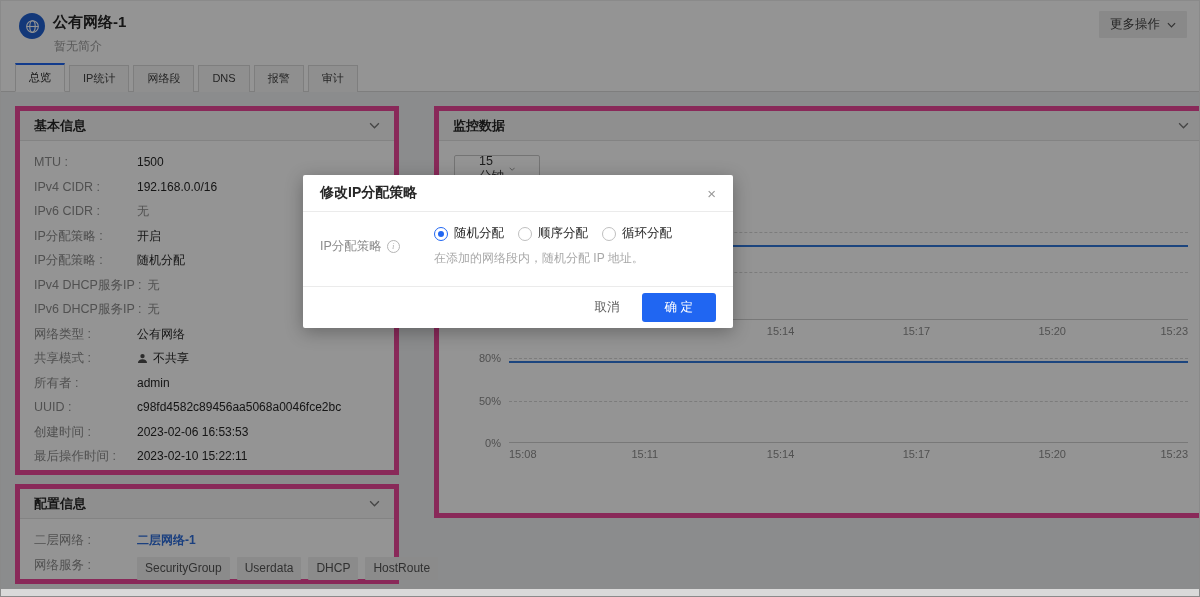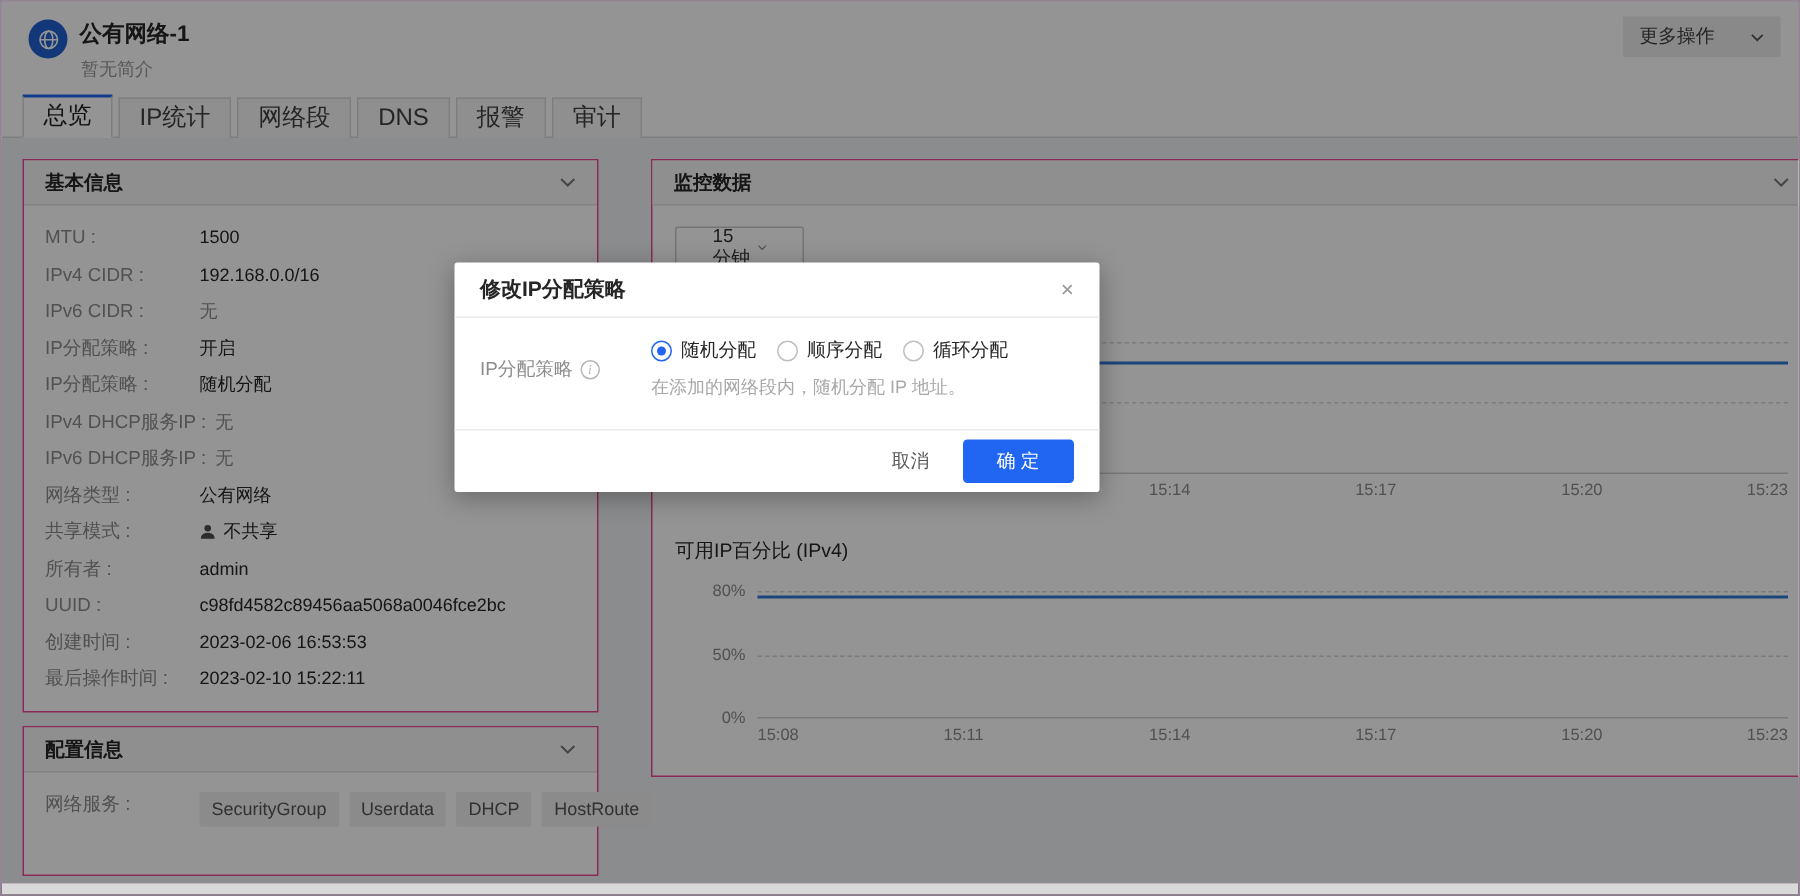--- a/index.html
+++ b/index.html
@@ -24,42 +24,42 @@
     position:absolute; left:18px; top:12px;
     width:26px; height:26px; border-radius:50%;
     background:#2161d1; display:flex; align-items:center; justify-content:center;
   }
   .entity-title { position:absolute; left:52px; top:12px; font-size:15px; font-weight:bold; color:#262626; }
   .entity-sub { position:absolute; left:53px; top:37px; font-size:12px; color:#9a9a9a; }
   .more-btn {
     position:absolute; right:12px; top:10px;
     height:27px; padding:0 11px;
     background:#ececec; color:#404040; font-size:12.5px;
-    display:flex; align-items:center; gap:24px; cursor:pointer; border-radius:1px;
+    display:flex; align-items:center; gap:7px; cursor:pointer; border-radius:1px;
   }
 
   
   .tab-bar {
     height:29px; background:#fff; border-bottom:1px solid #d9d9d9;
     display:flex; align-items:flex-end; padding-left:14px;
   }
   .tab {
     height:27px; line-height:25px; padding:0 13px; margin-right:4px;
-    font-size:16px; color:#404040;
+    font-size:11px; color:#404040;
     background:#f7f7f7; border:1px solid #d9d9d9; border-bottom:none;
     cursor:pointer; position:relative; top:1px;
   }
   .tab.active {
     background:#fff; border-top:2px solid #2066f2; color:#1f1f1f;
     border-bottom:1px solid #fff; height:29px;
   }
 
   
   .content { position:relative; height:497px; background:#f0f1f3; }
-  .panel { position:absolute; background:#fff; border:1px solid #ec4899; }
+  .panel { position:absolute; background:#fff; border:5px solid #ec4899; }
   .panel-header {
     height:30px; background:#f7f7f7; border-bottom:1px solid #e2e2e2;
     display:flex; align-items:center; justify-content:space-between;
     padding:0 14px; font-size:13px; font-weight:bold; color:#262626;
   }
   .panel-basic  { left:14px;  top:14px;  width:384px; height:369px; }
   .panel-config { left:14px;  top:392px; width:384px; height:100px; }
   .panel-monitor{ left:433px; top:14px;  width:774px; height:412px; }
 
   .info-body { padding:13px 14px 8px 14px; }
@@ -260,20 +260,24 @@
       </div>
 
       <div class="panel panel-config">
         <div class="panel-header">
           <span>配置信息</span>
           <svg width="11" height="7" viewBox="0 0 10 6" fill="none" stroke="#777" stroke-width="1.2">
               <path d="M1 1l4 4 4-4"></path>
             </svg>
         </div>
         <div class="info-body">
+            <div class="info-row">
+              <span class="info-label">二层网络 :</span>
+              <span class="info-value link">二层网络-1</span>
+            </div>
             <div class="info-row">
               <span class="info-label">网络服务 :</span>
               <span class="tag-list">
                 <span class="tag">SecurityGroup</span>
                 <span class="tag">Userdata</span>
                 <span class="tag">DHCP</span>
                 <span class="tag">HostRoute</span>
               </span>
             </div>
           </div>
@@ -306,21 +310,20 @@
                 <span class="xlab" style="left: 0%; transform: none;"></span>
                 <span class="xlab" style="left: 20%; transform: translateX(-50%);"></span>
                 <span class="xlab" style="left: 40%; transform: translateX(-50%);">15:14</span>
                 <span class="xlab" style="left: 60%; transform: translateX(-50%);">15:17</span>
                 <span class="xlab" style="left: 80%; transform: translateX(-50%);">15:20</span>
                 <span class="xlab" style="left: 100%; transform: translateX(-100%);">15:23</span>
               </div>
           </div>
 
           <div>
-            <div class="chart-title chart2-title">可用IP百分比 (IPv4)</div>
             <div class="plot plot-2">
                 <div class="gridline" style="top: 0%;"></div>
                 <div class="gridline" style="top: 50%;"></div>
                 <div class="axis-x"></div>
                 <div class="dataline" style="top: 4%;"></div>
                 <span class="ylab" style="top: 0%;">80%</span>
                 <span class="ylab" style="top: 50%;">50%</span>
                 <span class="ylab" style="top: 100%;">0%</span>
               </div>
             <div class="xrow">

